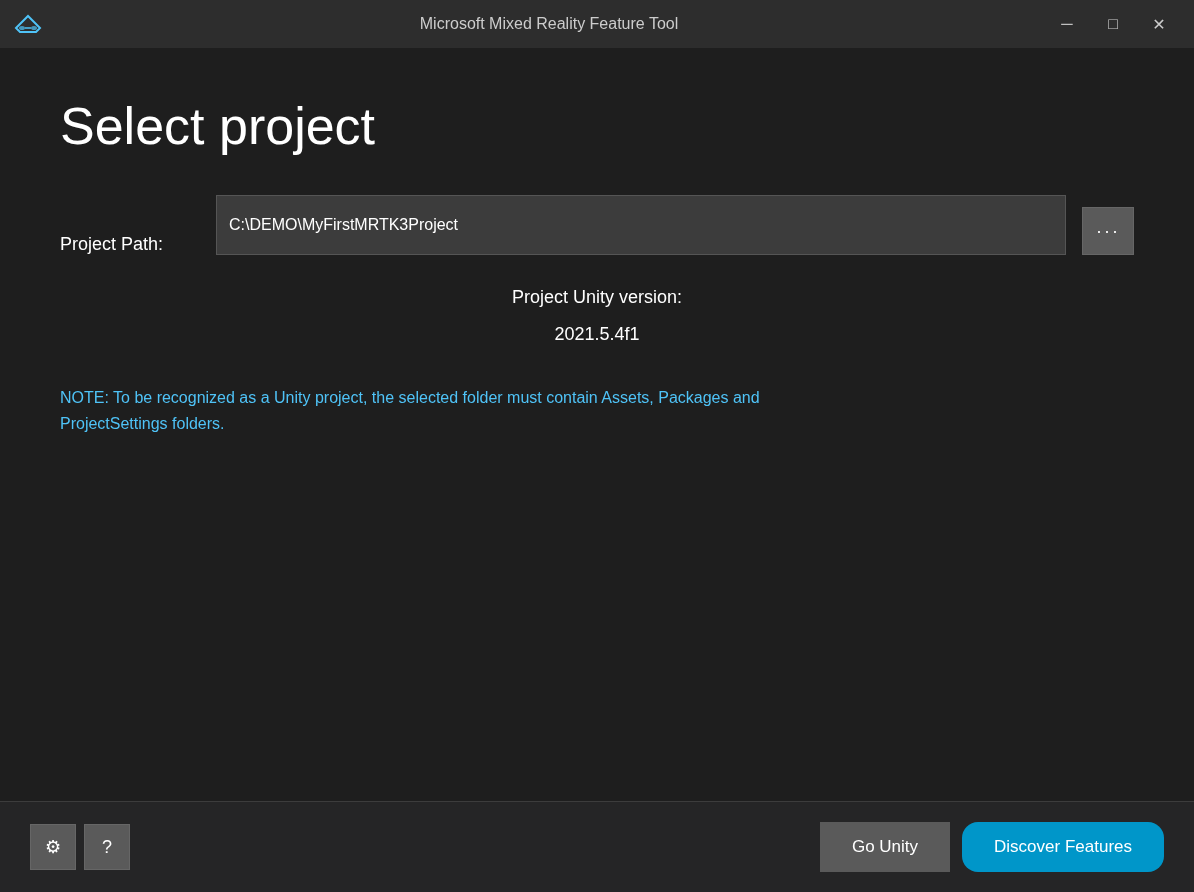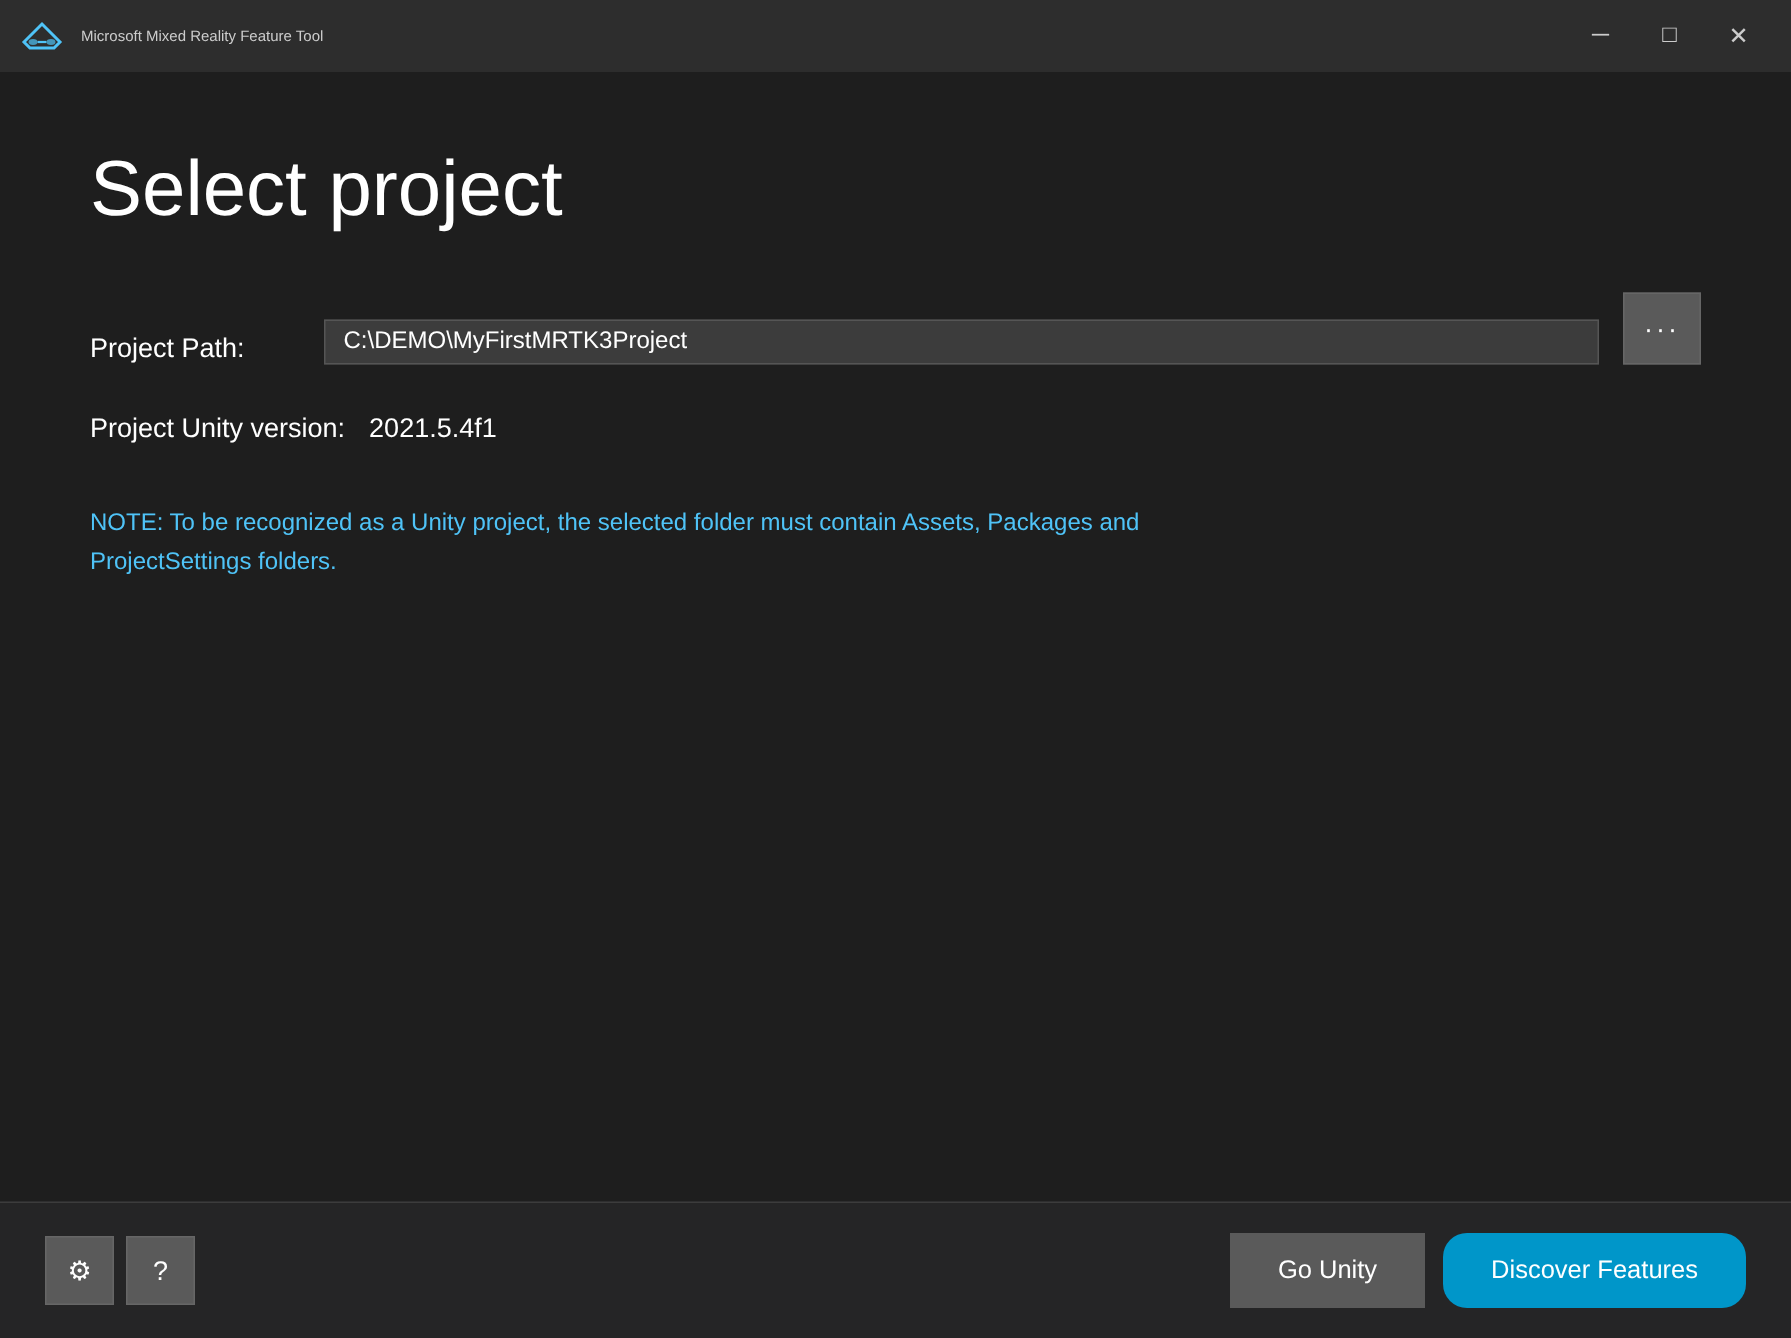--- a/index.html
+++ b/index.html
@@ -30,23 +30,24 @@
     }
 
     .titlebar-logo {
       width: 32px;
       height: 32px;
       margin-right: 10px;
       flex-shrink: 0;
     }
 
     .titlebar-title {
-      font-size: 10px;
+      font-size: 16px;
       color: #cccccc;
       flex: 1;
+      text-align: center;
     }
 
     .titlebar-controls {
       display: flex;
       gap: 0;
     }
 
     .titlebar-btn {
       width: 46px;
       height: 32px;
@@ -92,21 +93,21 @@
 
     .form-label {
       font-size: 18px;
       color: #ffffff;
       white-space: nowrap;
       min-width: 140px;
     }
 
     .path-input {
       flex: 1;
-      height: 30px;
+      height: 60px;
       background-color: #3c3c3c;
       border: 1px solid #555555;
       color: #ffffff;
       font-size: 16px;
       padding: 0 12px;
       outline: none;
     }
 
     .browse-btn {
       width: 52px;
@@ -120,20 +121,21 @@
       align-items: center;
       justify-content: center;
       letter-spacing: 2px;
     }
 
     .version-row {
       display: flex;
       align-items: center;
       margin-bottom: 40px;
       gap: 16px;
+      flex-direction: column;
     }
 
     .version-label {
       font-size: 18px;
       color: #ffffff;
       min-width: 140px;
     }
 
     .version-value {
       font-size: 18px;

